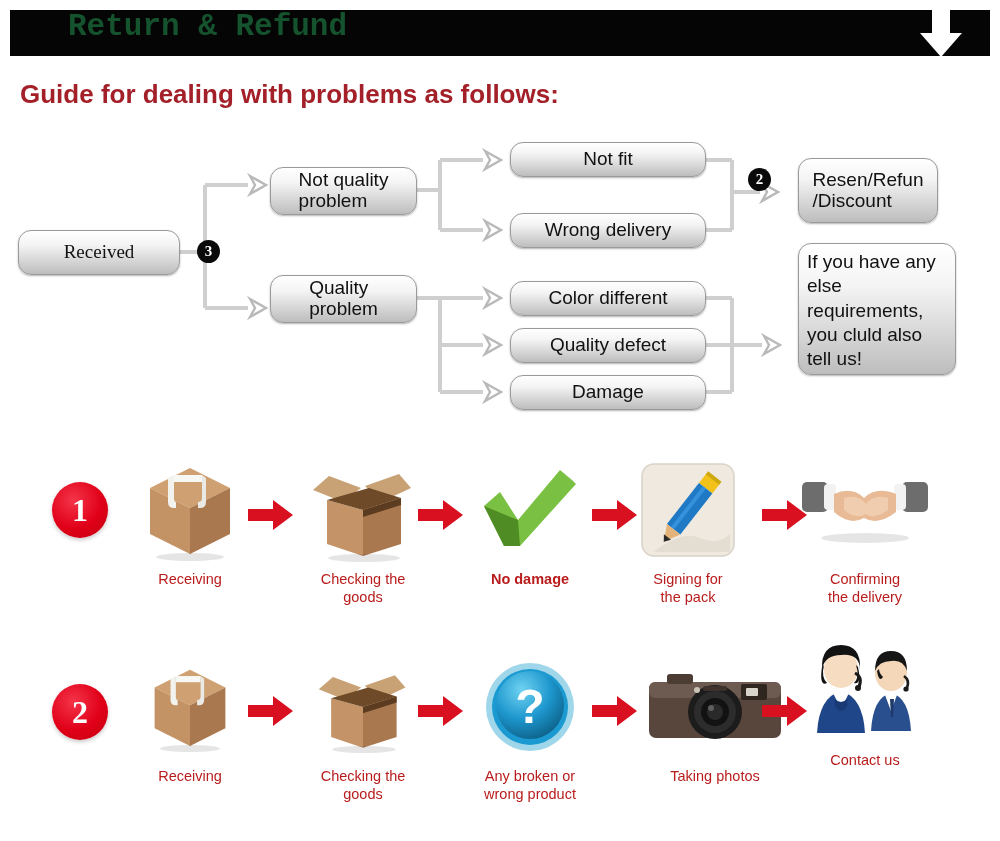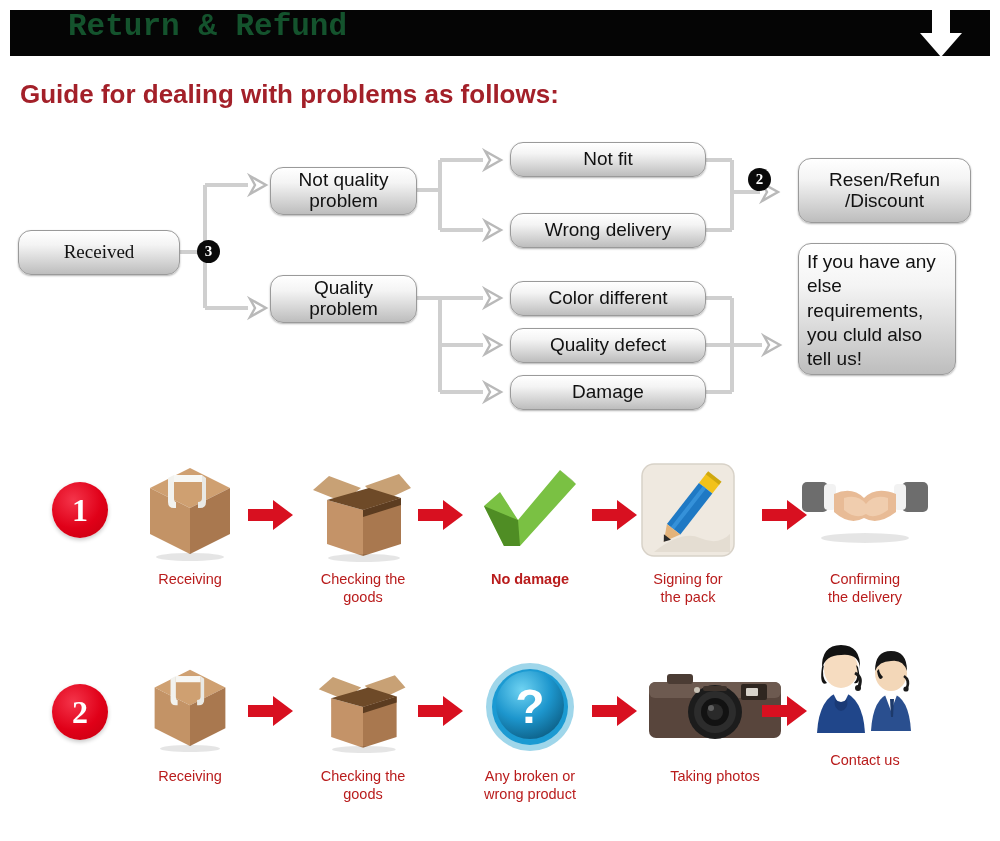--- a/index.html
+++ b/index.html
@@ -40,21 +40,20 @@
   }
   #flow-svg{position:absolute;left:0;top:0;width:1000px;height:300px;}
   .fbox{
     position:absolute;
     box-sizing:border-box;
     border:1px solid #9a9a9a;
     border-radius:13px;
     background:linear-gradient(to bottom,#ffffff 0%,#f4f4f4 32%,#dcdcdc 62%,#bdbdbd 100%);
     box-shadow:0 1px 2px rgba(0,0,0,.30);
     display:flex;align-items:center;justify-content:center;
-    text-align:center;
     font-size:19px;color:#111;
     line-height:1.08;
     padding:0 18px;
   }
   .fbox.left-align{justify-content:flex-start;text-align:left;padding:6px 8px;align-items:flex-start;line-height:1.28;}
   .marker{
     position:absolute;
     width:23px;height:23px;border-radius:50%;
     background:#0a0a0a;color:#ffffff;
     font-size:15px;font-weight:bold;
@@ -159,21 +158,21 @@
   <div class="fbox" style="left:510px;top:83px;width:196px;height:35px;">Wrong delivery</div>
 
   <div class="fbox" style="left:510px;top:151px;width:196px;height:35px;">Color different</div>
 
   <div class="fbox" style="left:510px;top:198px;width:196px;height:35px;">Quality defect</div>
 
   <div class="fbox" style="left:510px;top:245px;width:196px;height:35px;">Damage</div>
 
   <div class="marker" style="left:748px;top:38px;">2</div>
 
-  <div class="fbox" style="left:798px;top:28px;width:173px;height:65px;white-space:pre-line;font-size:19px;">Resen/Refun
+  <div class="fbox" style="left:798px;top:28px;width:140px;height:65px;white-space:pre-line;font-size:19px;">Resen/Refun
 /Discount</div>
 
   <div class="fbox left-align" style="left:798px;top:113px;width:158px;height:132px;font-size:19px;">If you have any else requirements, you cluld also tell us!</div>
 </div>
 
 <div class="steprow" style="top:455px;">
   <div class="stepnum" style="left:52px;top:27px;">1</div>
 
   <div class="cell" style="left:115px;top:0;">
     <div class="icon-slot">

